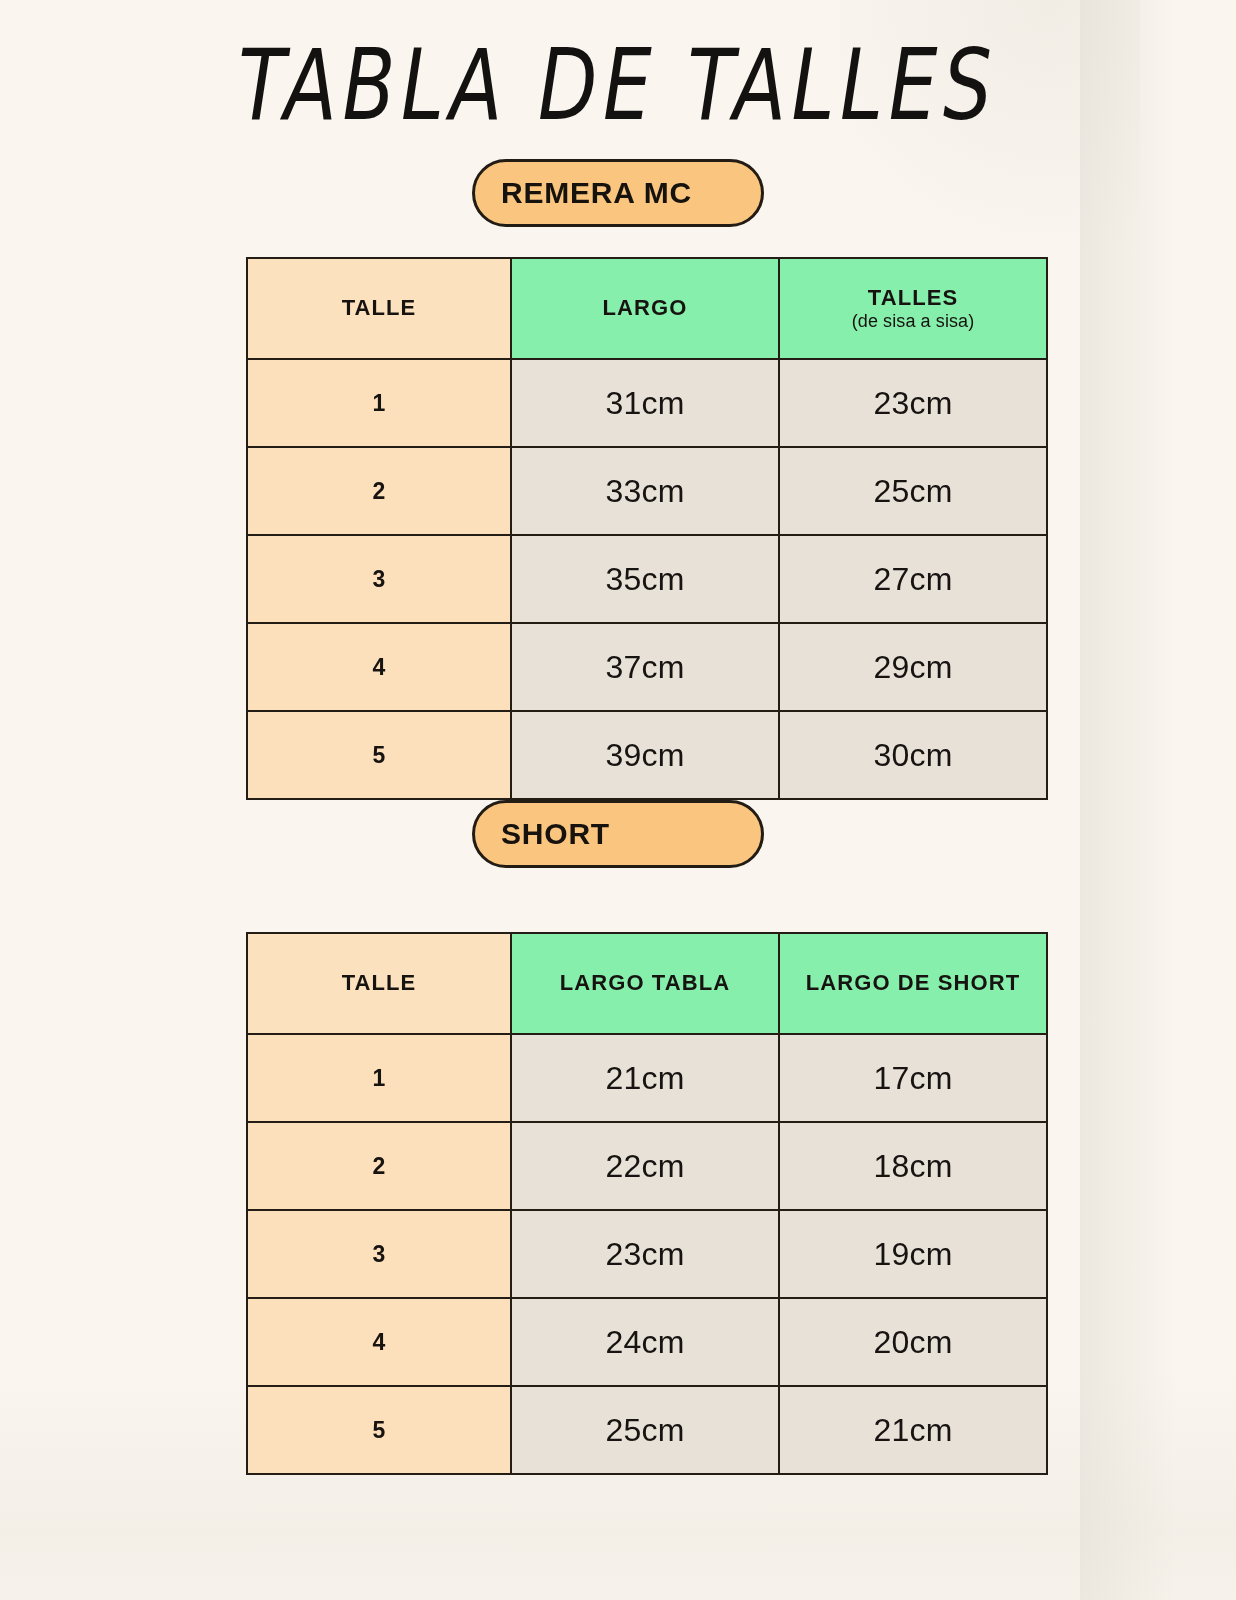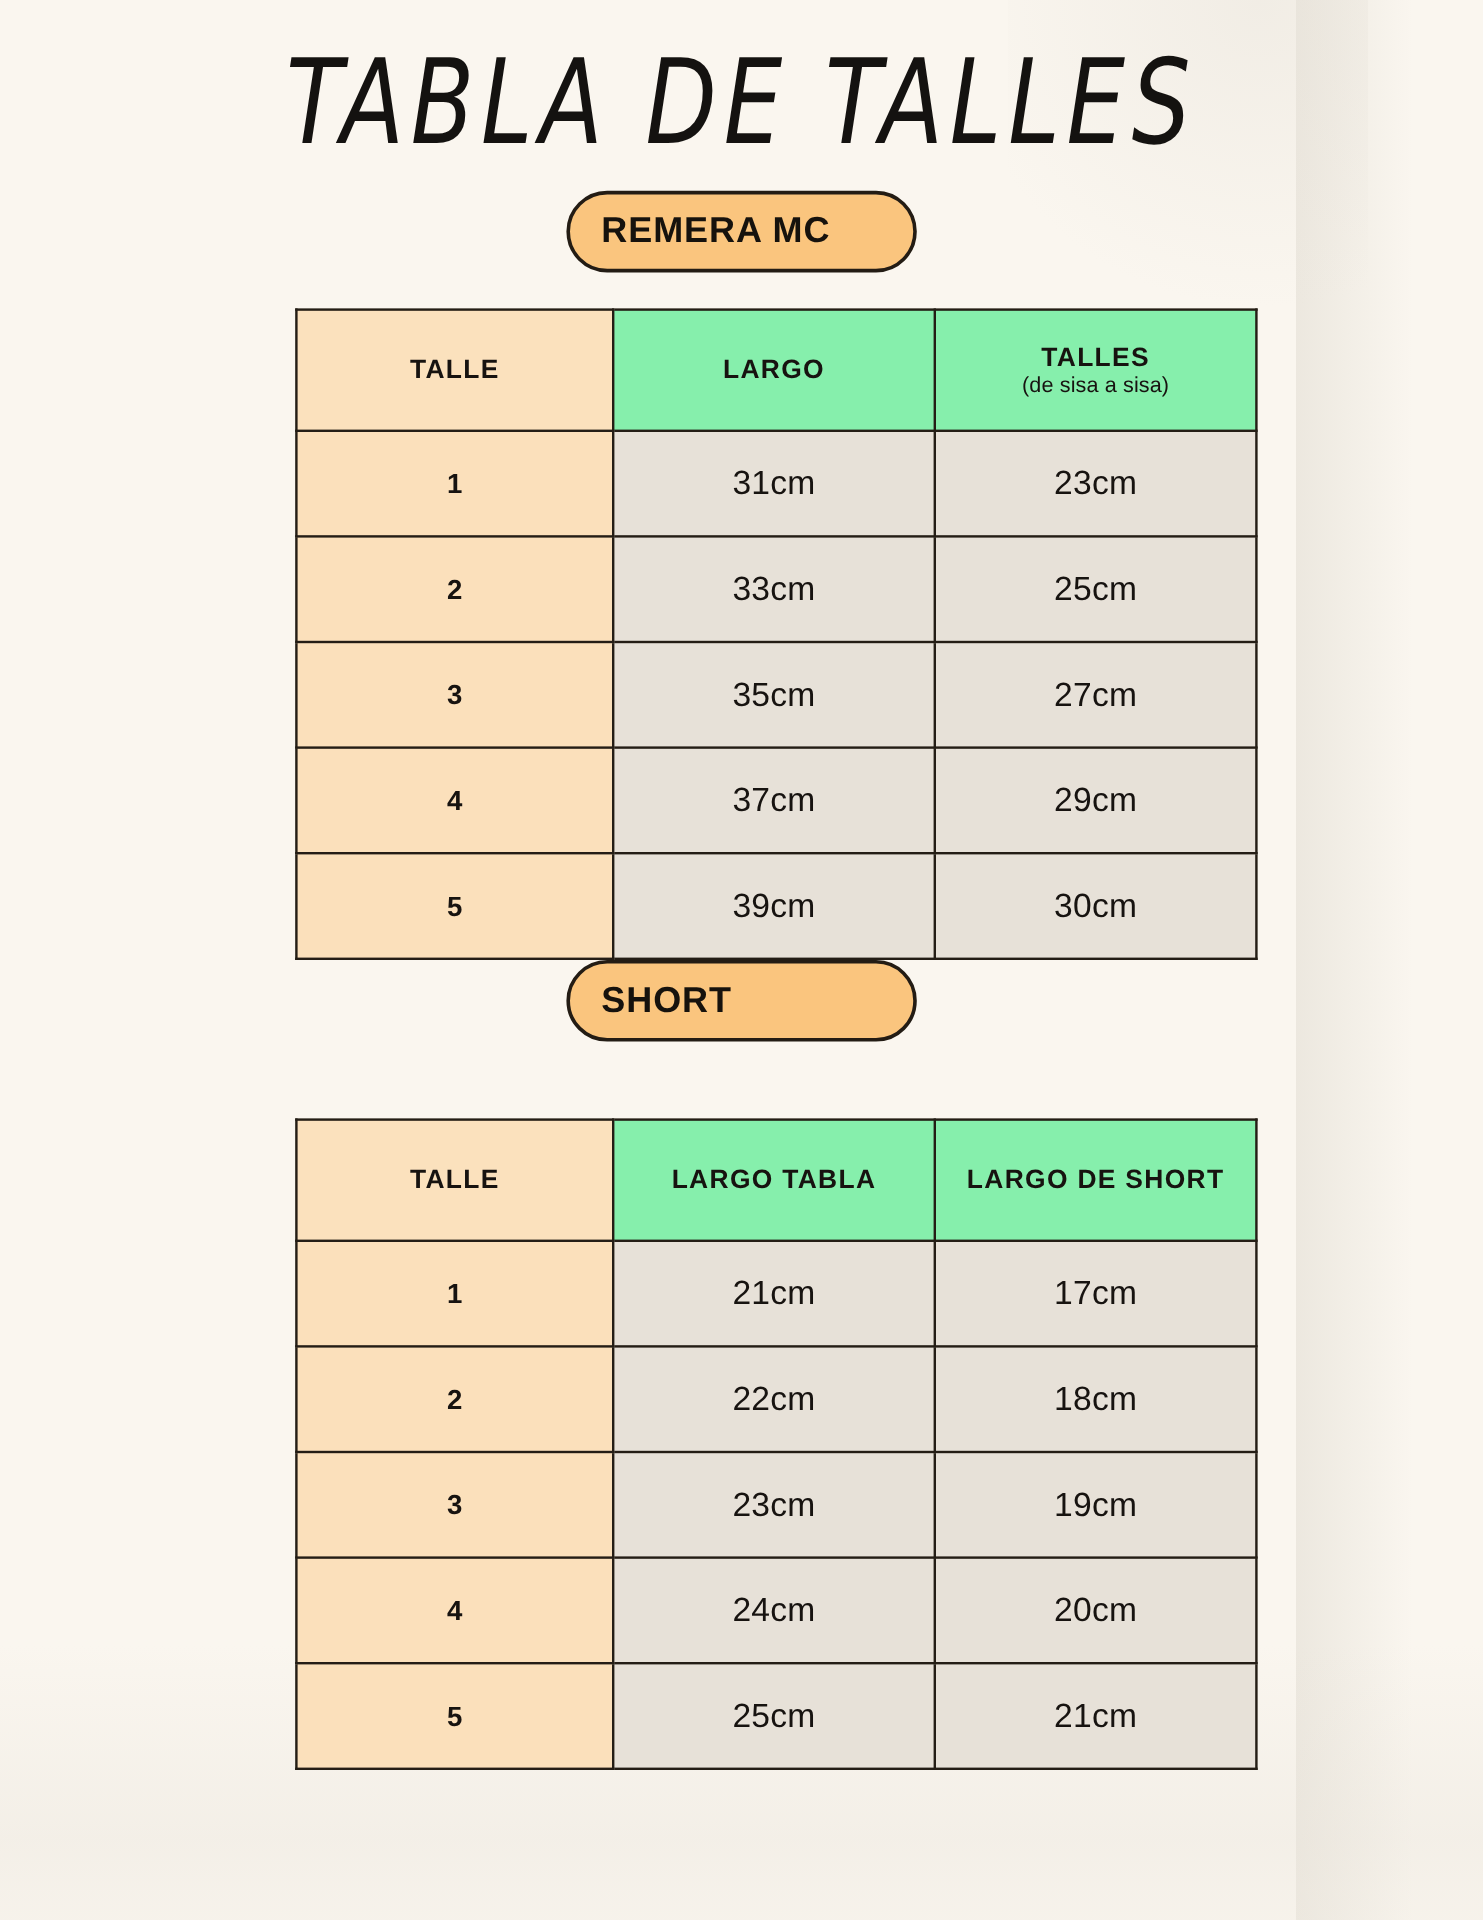--- a/index.html
+++ b/index.html
@@ -160,21 +160,21 @@
 
   .sizing-table tbody tr { height: 88px; }
 
   .td-talle {
     background: #fbe0bb;
     font-size: 23px;
     font-weight: 700;
   }
   .td-value {
     background: #e7e1d8;
-    font-size: 28px;
+    font-size: 32px;
     font-weight: 400;
     letter-spacing: 0.2px;
   }
 </style>
 </head>
 <body>
 
 <div class="paper-shade-right"></div>
 <div class="paper-shade-topright"></div>
 <div class="paper-shade-bottom"></div>

